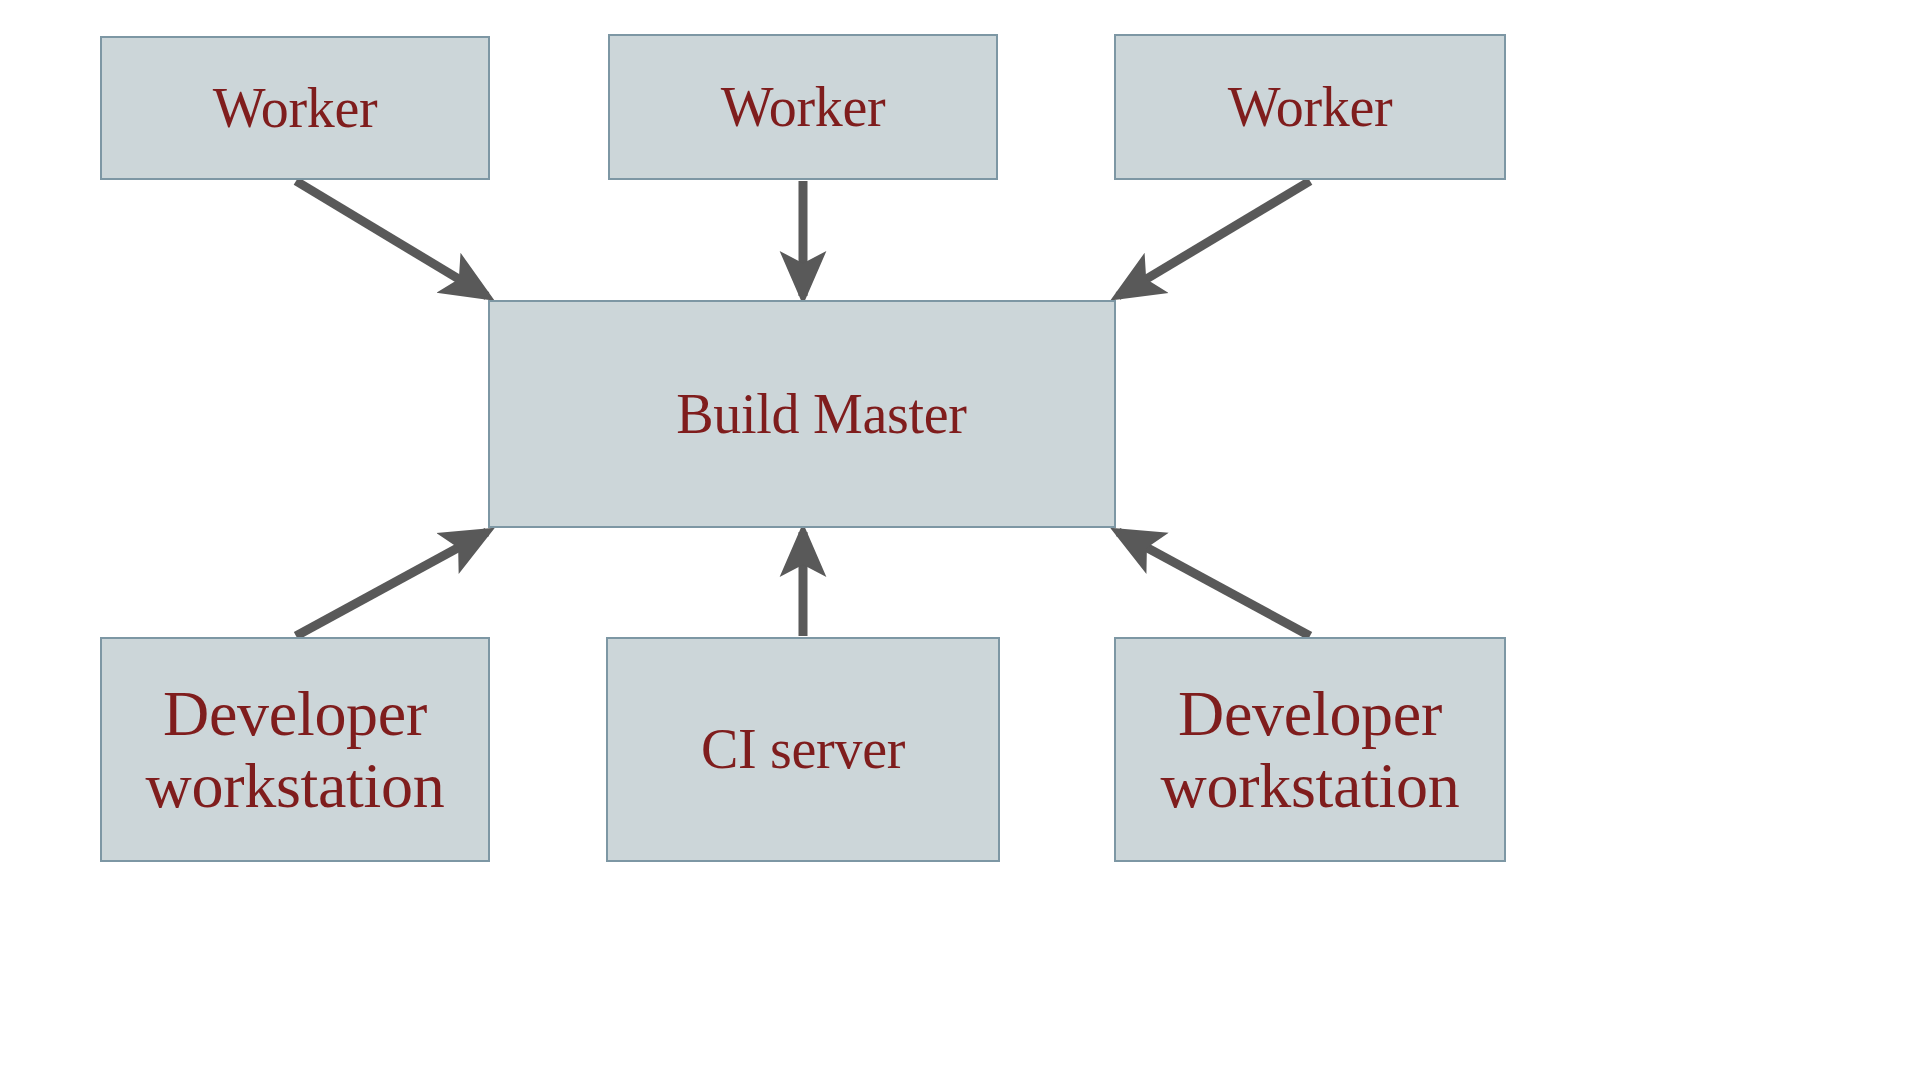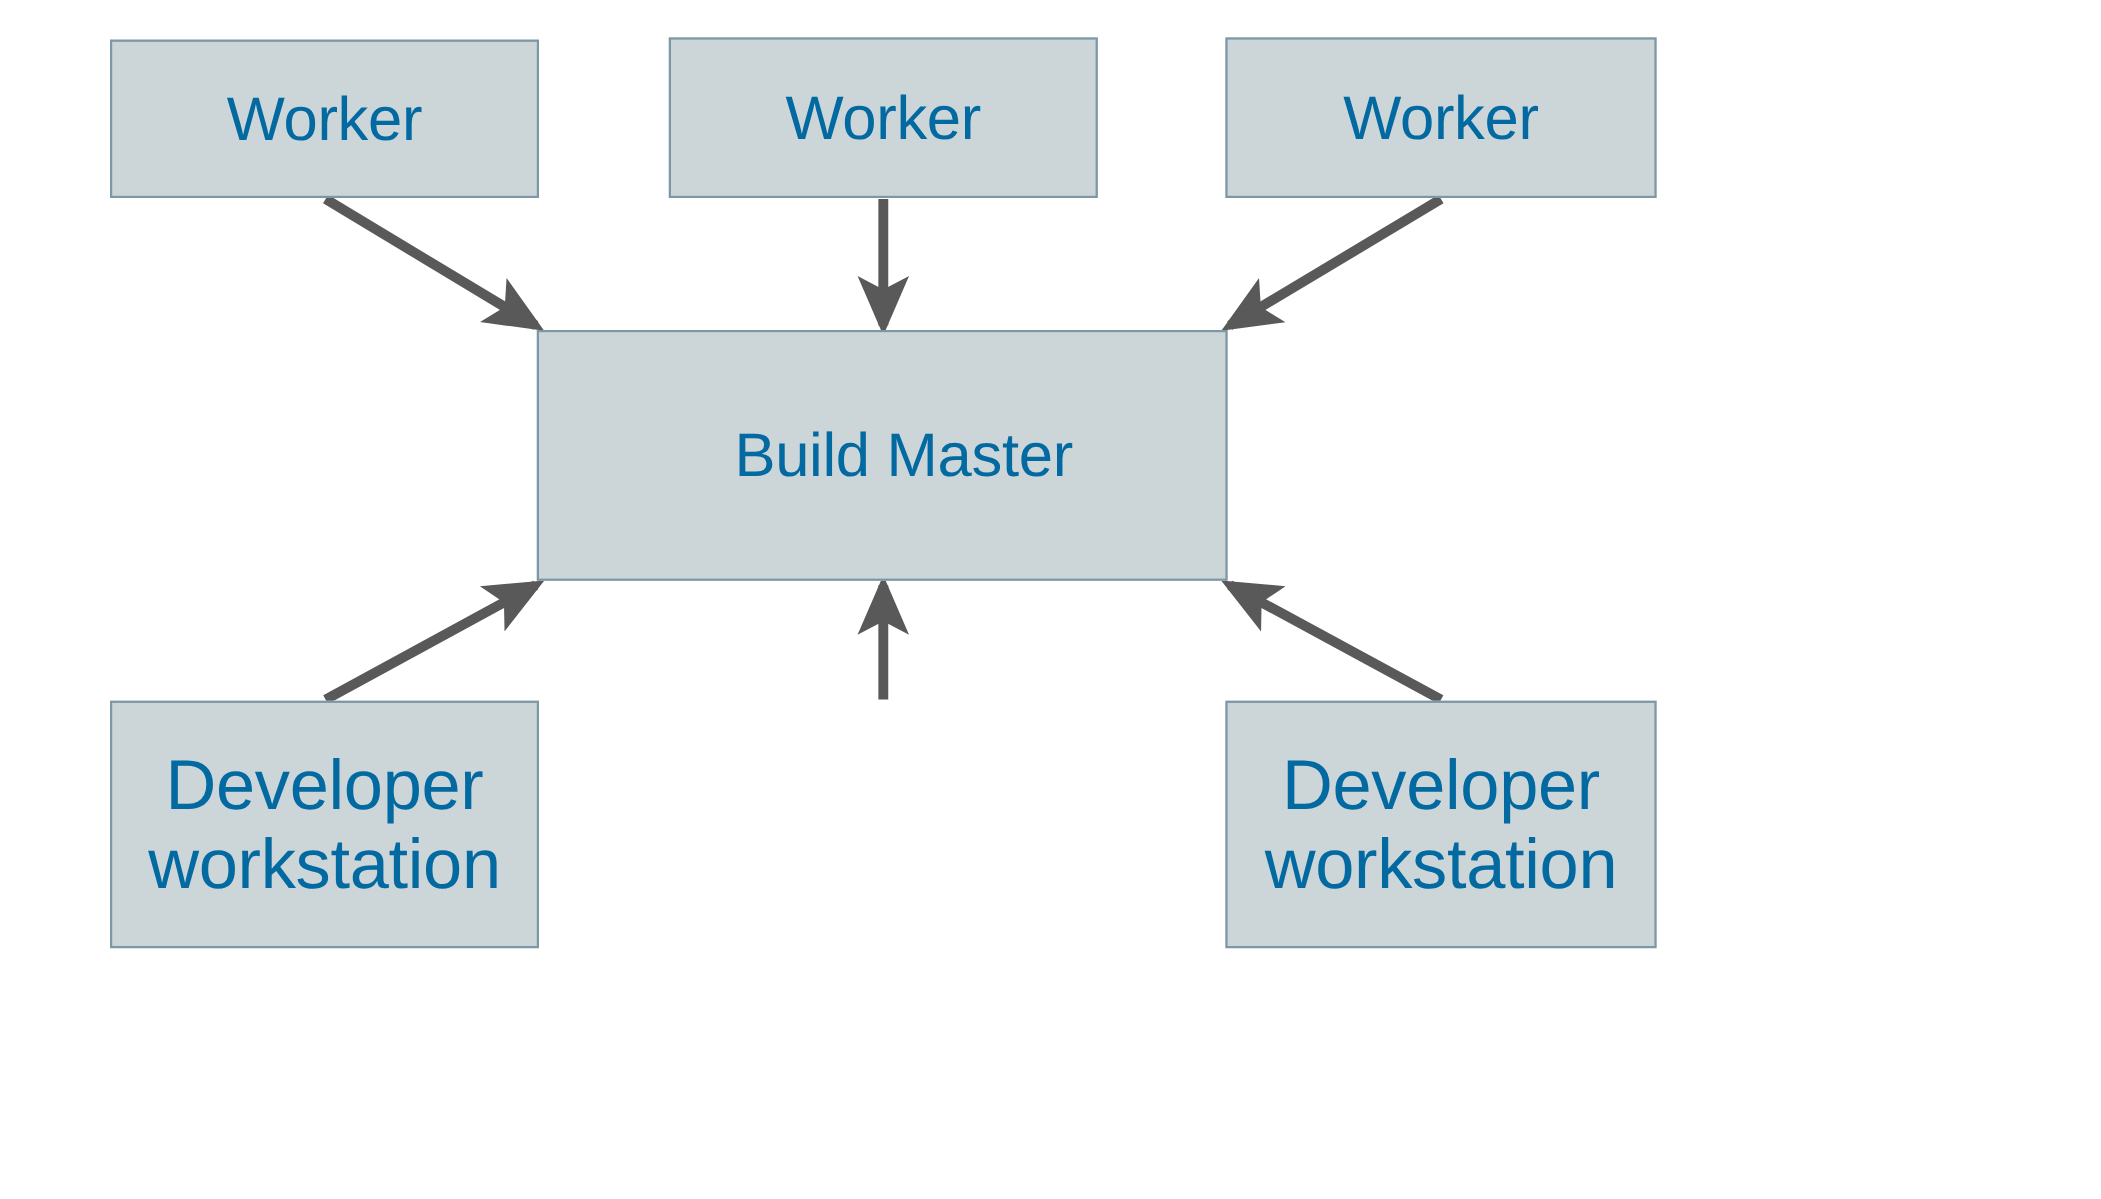--- a/index.html
+++ b/index.html
@@ -31,22 +31,22 @@
     box-sizing: border-box;
     background: #ccd6d9;
     border: 2px solid #7d97a4;
     display: flex;
     align-items: center;
     justify-content: center;
     text-align: center;
     z-index: 2;
   }
   .node-label {
-    color: #0369a1;
-    font-family: Liberation Sans, sans-serif;
+    color: #7f1d1d;
+    font-family: Liberation Serif, serif;
     font-weight: 400;
     line-height: 1.12;
     letter-spacing: -0.3px;
     white-space: pre-line;
   }
   
   #node-worker-1 { left: 100px;  top: 36px;  width: 390px; height: 144px; }
   #node-worker-2 { left: 608px;  top: 34px;  width: 390px; height: 146px; }
   #node-worker-3 { left: 1114px; top: 34px;  width: 392px; height: 146px; }
   #node-worker-1 .node-label,
@@ -104,19 +104,22 @@
 
   <div class="node" id="node-build-master">
     <span class="node-label">Build Master</span>
   </div>
 
   <div class="node" id="node-dev-left">
     <span class="node-label">Developer
 workstation</span>
   </div>
 
+  <div class="node" id="node-ci-server">
+    <span class="node-label">CI server</span>
+  </div>
 
   <div class="node" id="node-dev-right">
     <span class="node-label">Developer
 workstation</span>
   </div>
 
 </div>
 
 </body></html>

